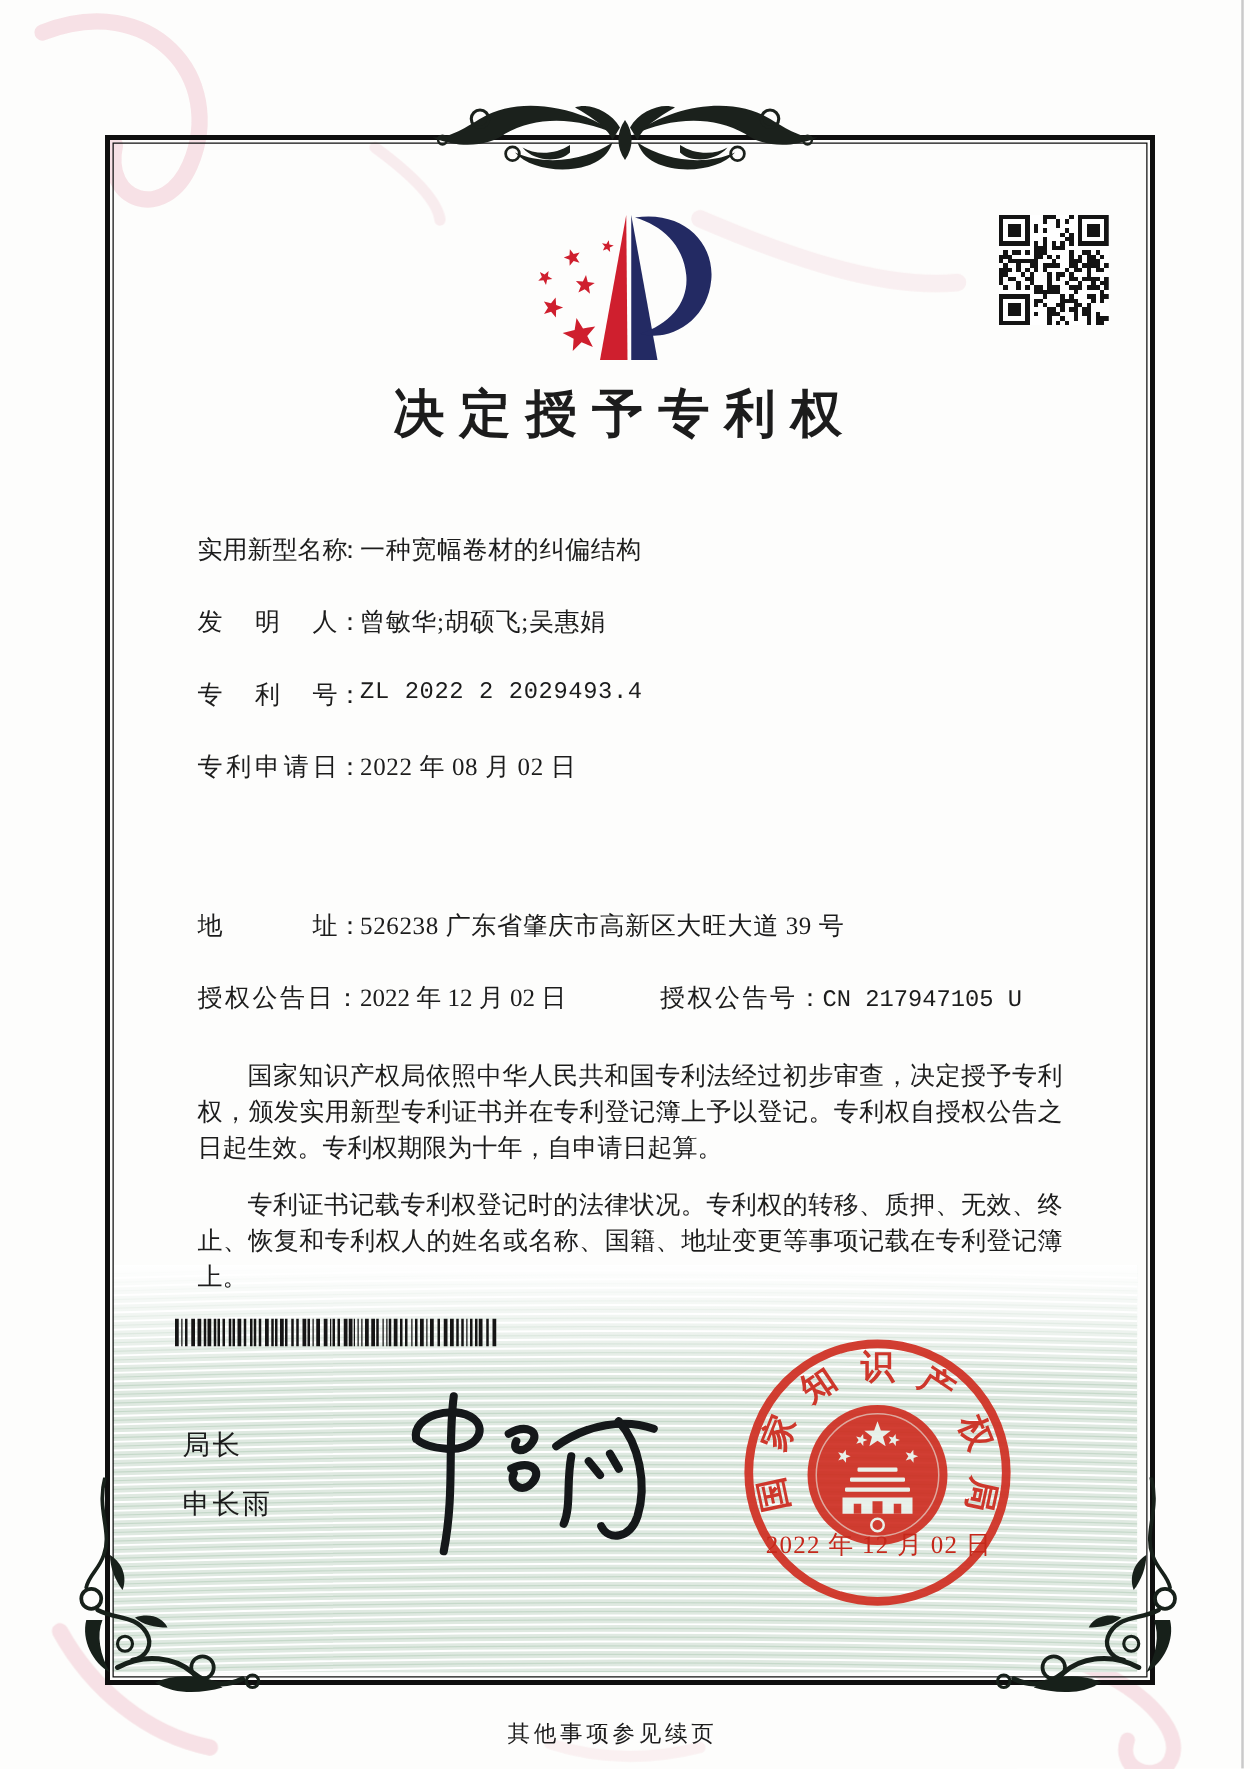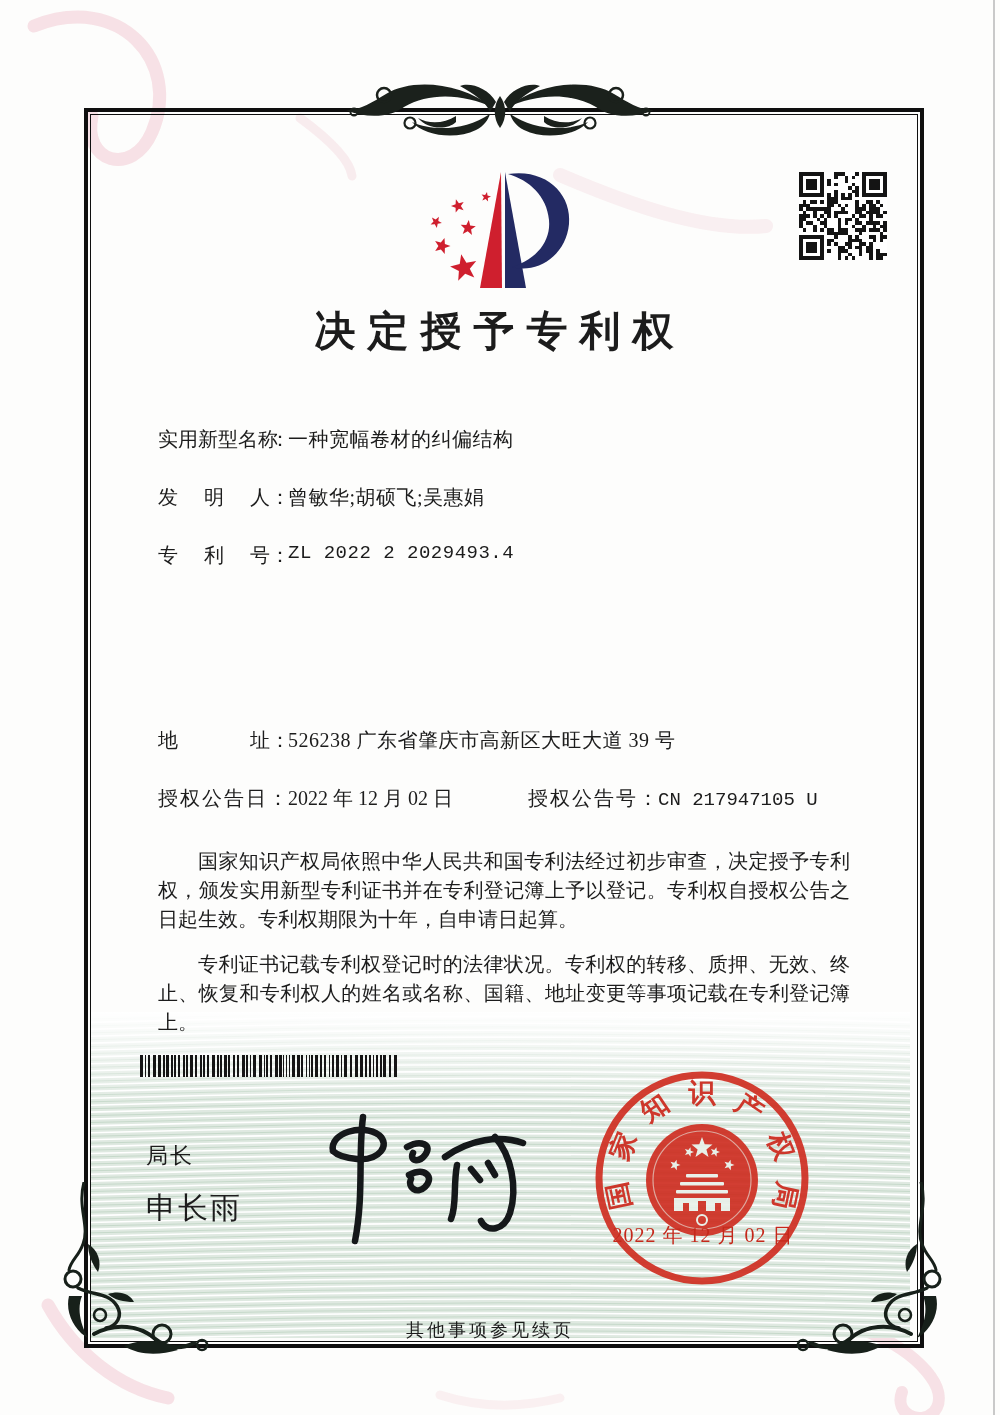--- a/index.html
+++ b/index.html
@@ -33,28 +33,28 @@
   .grant-label{letter-spacing:2px;}
   .grant-right{position:absolute;left:370px;top:0;white-space:nowrap;}
   
   .body-text{left:142px;top:831px;width:724px;font-size:20px;line-height:29px;
     text-align:justify;z-index:4;}
   .body-text p{margin:16px;text-indent:2em;}
   
   .barcode{left:140px;top:1055px;width:264px;height:22px;z-index:4;display:flex;align-items:stretch;}
   .barcode div{background:#151515;height:100%;}
   .sig-title{left:146px;top:1141px;font-size:22px;letter-spacing:2px;z-index:4;}
-  .sig-name{left:146px;top:1188px;font-size:30px;letter-spacing:2px;z-index:4;}
+  .sig-name{left:146px;top:1188px;font-size:22px;letter-spacing:2px;z-index:4;}
   .signature{left:285px;top:1095px;z-index:5;}
   .seal{left:590px;top:1066px;z-index:5;opacity:0.9;}
   .seal-date{left:600px;top:1222px;width:206px;text-align:center;font-size:20px;
     color:#c5281b;letter-spacing:1px;z-index:6;}
   .page-num{left:84px;top:1293px;width:832px;text-align:center;font-size:17px;
     letter-spacing:2px;z-index:4;}
-  .cont-note{left:0;top:1318px;width:980px;text-align:center;font-size:18px;
+  .cont-note{left:0;top:1375px;width:980px;text-align:center;font-size:18px;
     letter-spacing:3px;z-index:4;}
   
   .orn-top{left:328px;top:64px;z-index:4;}
   .orn-bl{left:62px;top:1182px;z-index:4;}
   .orn-br{left:758px;top:1182px;z-index:4;transform:scaleX(-1);}
   .wm{left:0;top:0;z-index:0;}
 </style>
 </head>
 <body>
 
@@ -464,20 +464,23 @@
 
   <div class="abs frow" style="top:426px">
     <span class="flabel">实用新型名称</span><span class="fcolon">：</span><span class="fvalue">一种宽幅卷材的纠偏结构</span>
   </div>
   <div class="abs frow" style="top:484px">
     <span class="flabel">发明人</span><span class="fcolon">：</span><span class="fvalue">曾敏华;胡硕飞;吴惠娟</span>
   </div>
   <div class="abs frow" style="top:542px">
     <span class="flabel">专利号</span><span class="fcolon">：</span><span class="fvalue mono">ZL 2022 2 2029493.4</span>
   </div>
+  <div class="abs frow" style="top:600px">
+    <span class="flabel">专利申请日</span><span class="fcolon">：</span><span class="fvalue">2022 年 08 月 02 日</span>
+  </div>
   <div class="abs frow" style="top:727px">
     <span class="flabel">地址</span><span class="fcolon">：</span><span class="fvalue">526238 广东省肇庆市高新区大旺大道 39 号</span>
   </div>
   <div class="abs frow" style="top:785px">
     <span class="grant-label">授权公告日</span><span>：</span><span>2022 年 12 月 02 日</span>
     <span class="grant-right">
       <span class="grant-label">授权公告号</span><span>：</span><span class="mono">CN 217947105 U</span>
     </span>
   </div>
 

